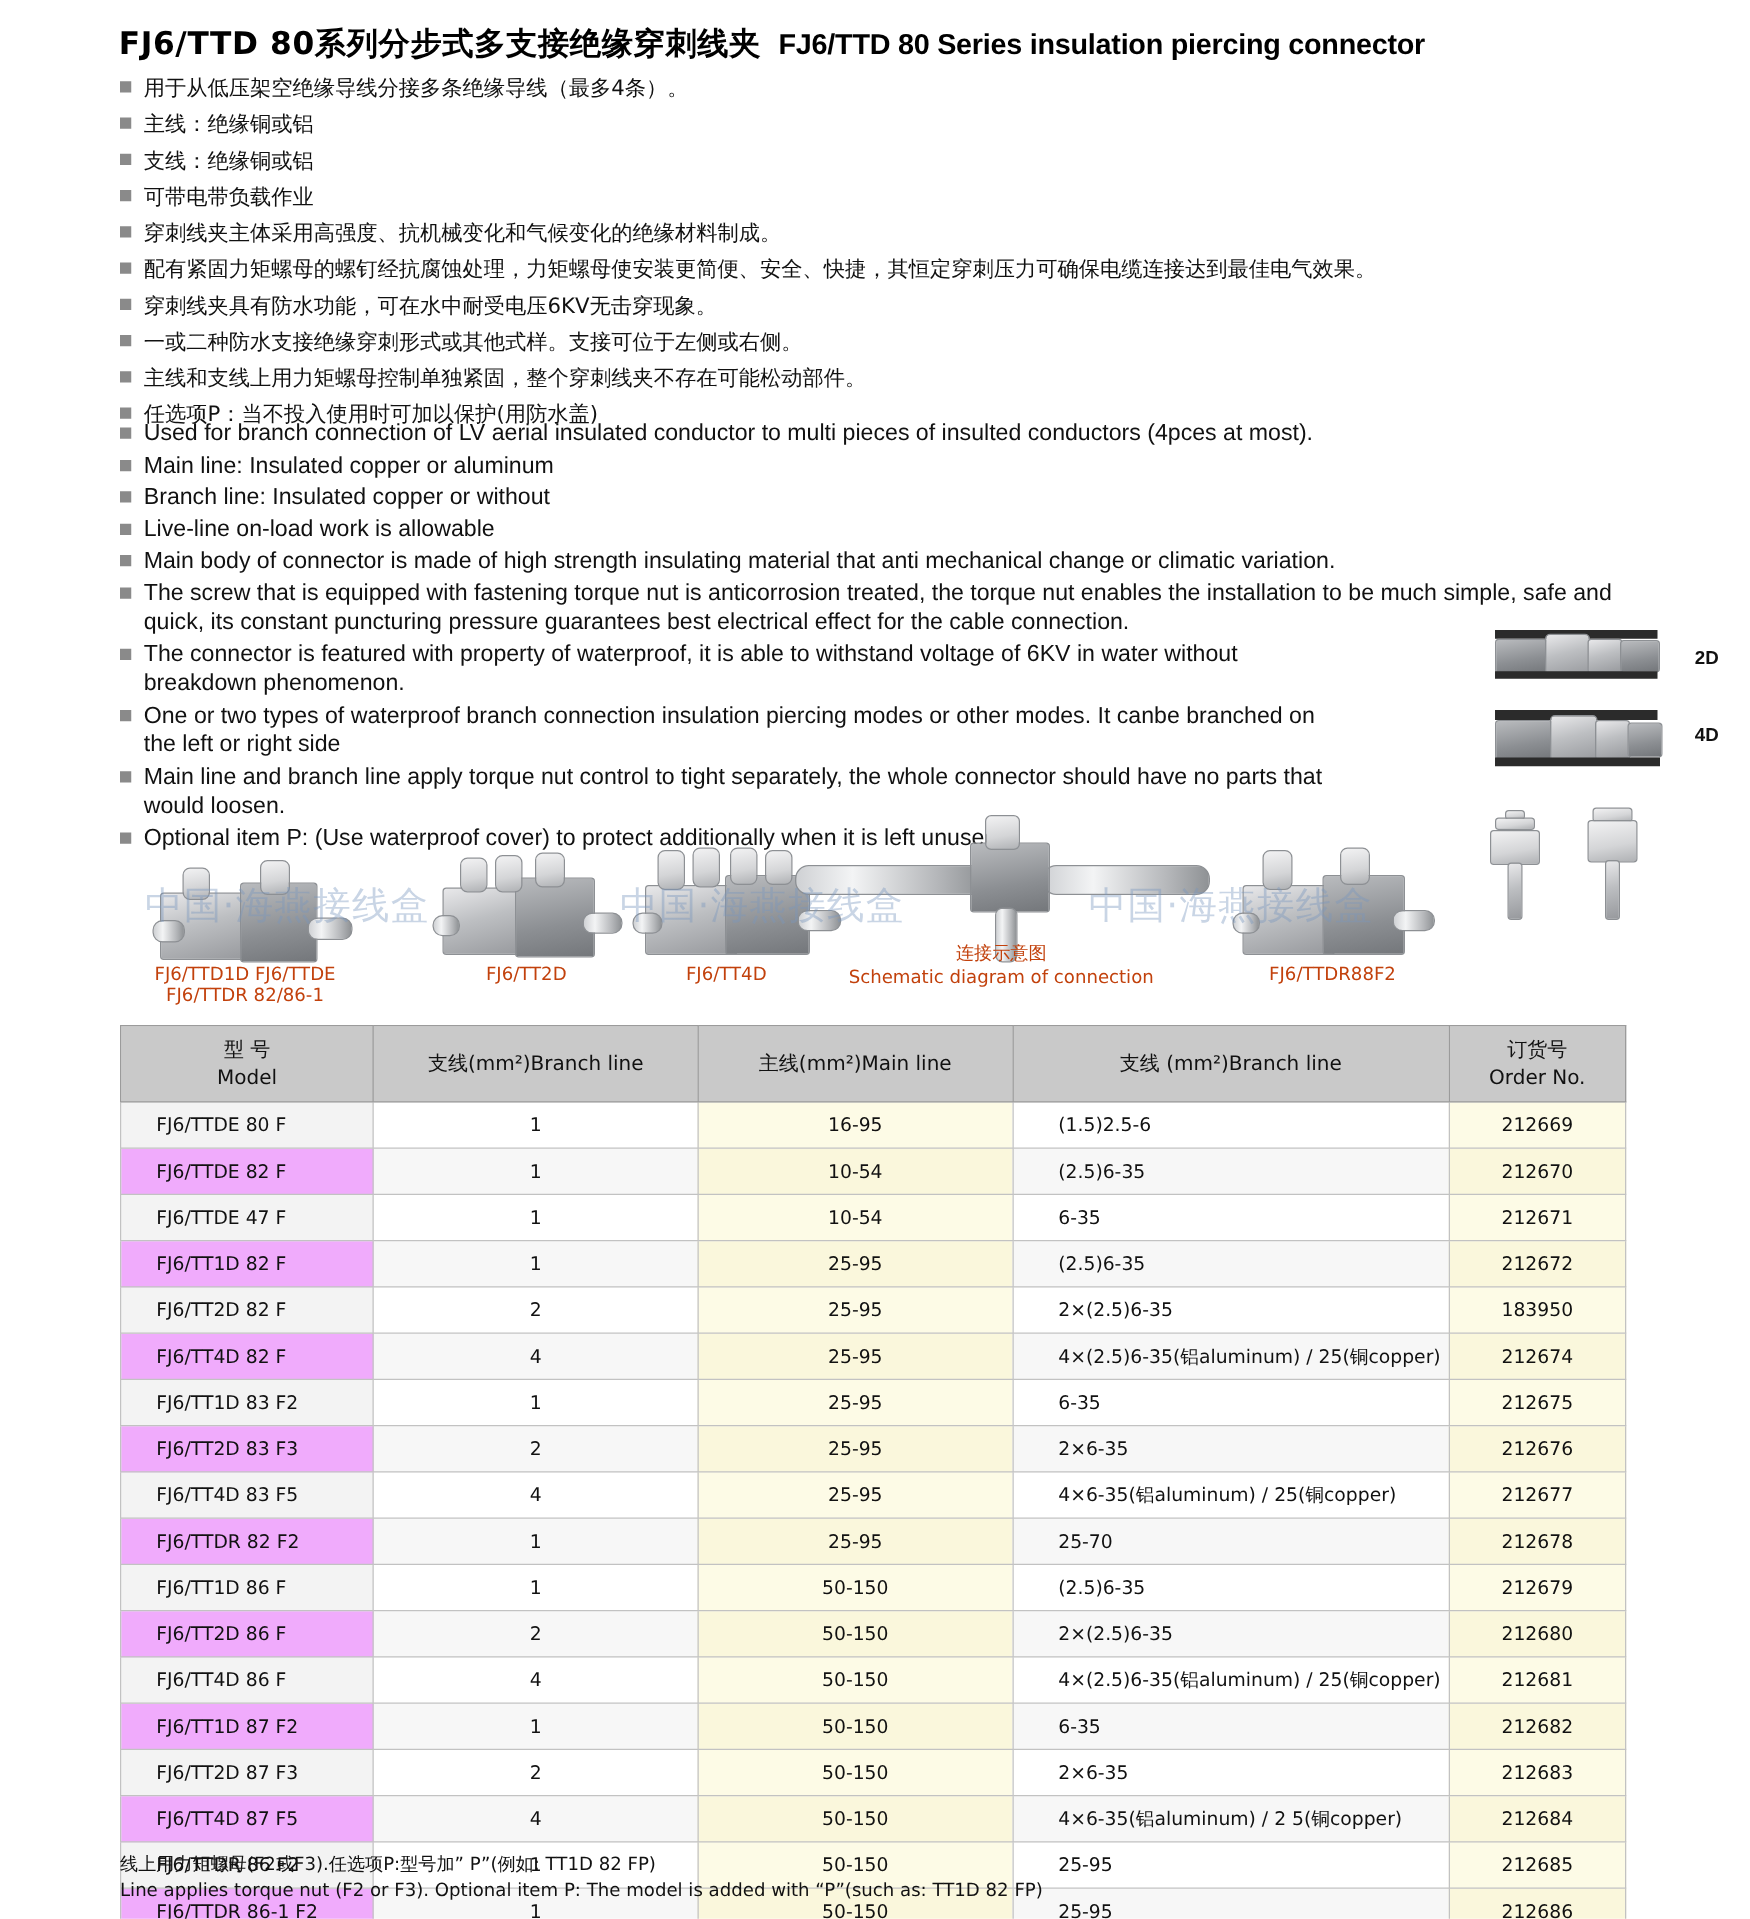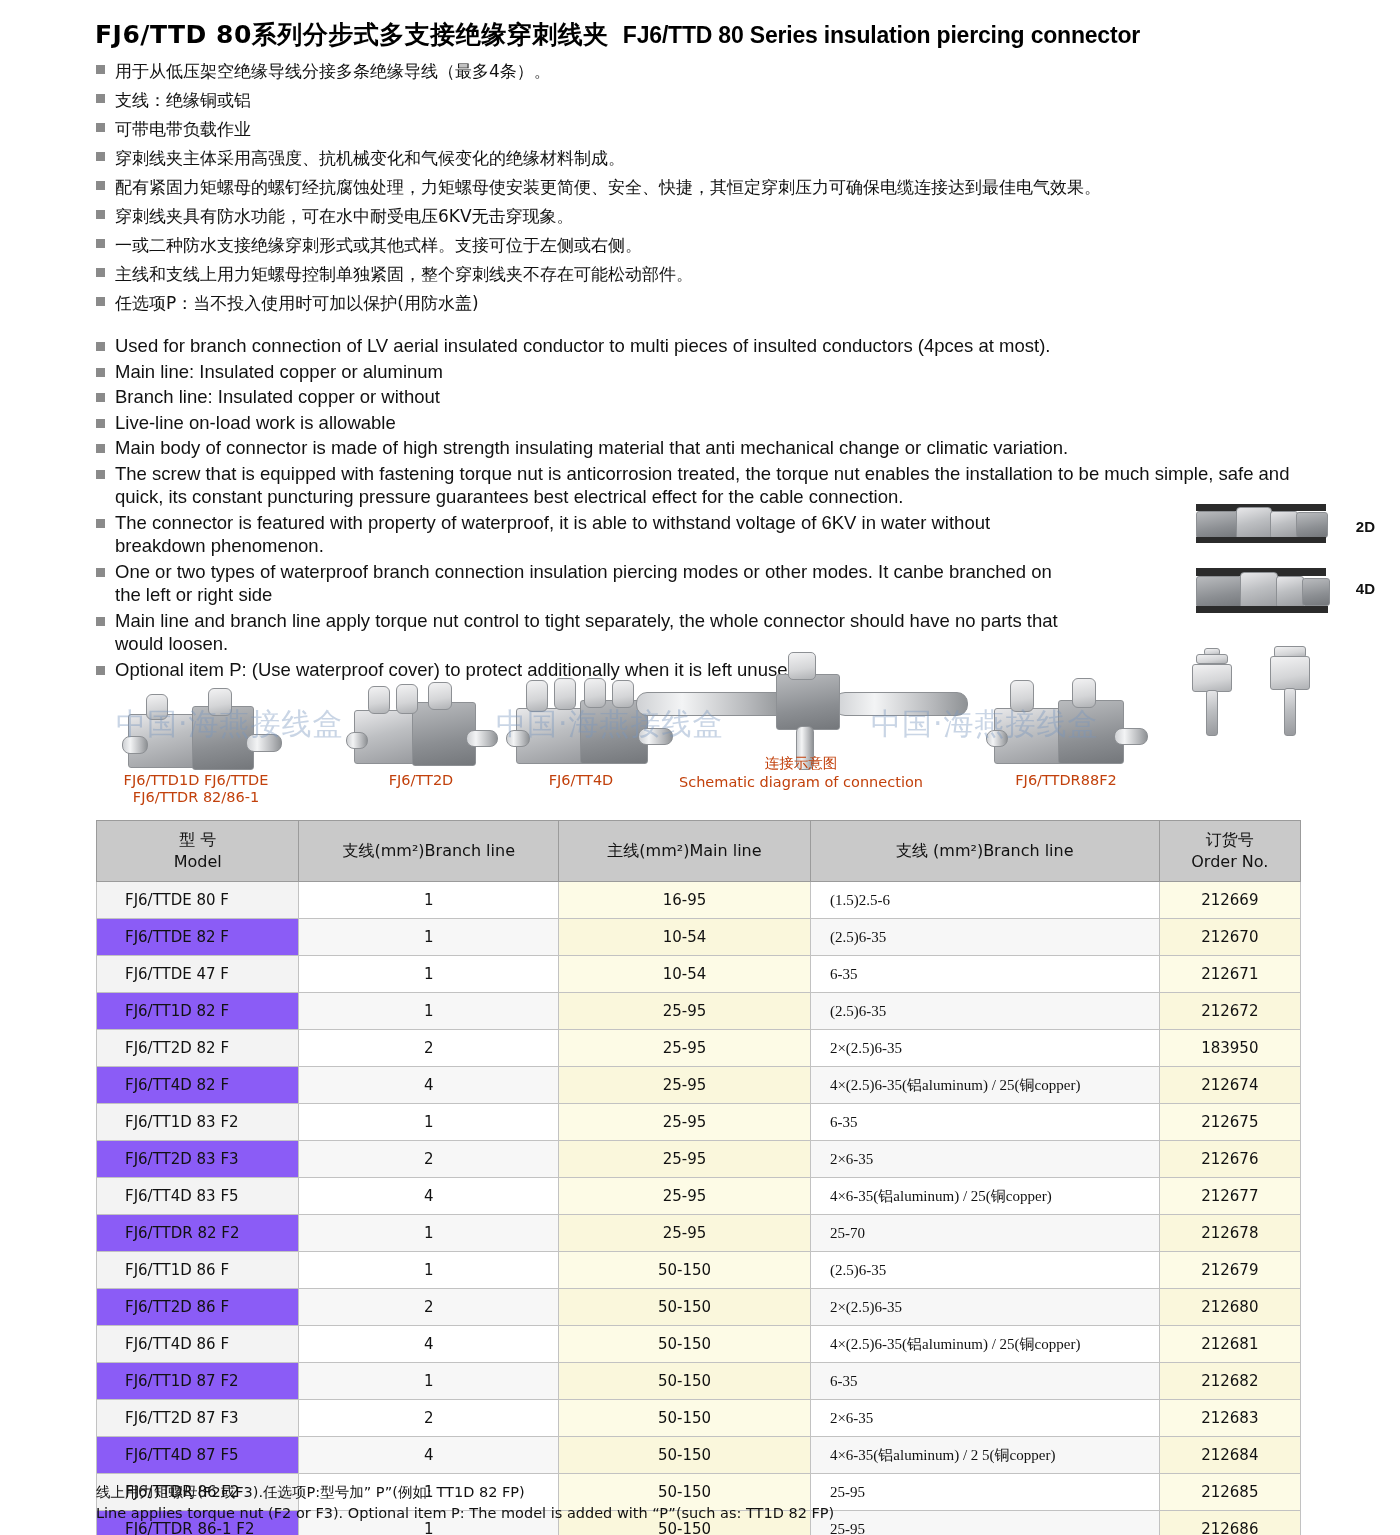--- a/index.html
+++ b/index.html
@@ -182,26 +182,26 @@
     color: #111;
     padding: 7px 6px;
     text-align: center;
     height: 22px;
   }
   table.spec td.model {
     text-align: left;
     padding-left: 28px;
     background: #f3f3f3;
   }
-  table.spec tr.alt td.model { background: #8b5cf6; }
+  table.spec tr.alt td.model { background: #f0abfc; }
   table.spec td.branchnum { background: #ffffff; }
   table.spec tr.alt td.branchnum { background: #f7f7f7; }
   table.spec td.mainline { background: #fdfbe6; }
   table.spec tr.alt td.mainline { background: #faf7dc; }
-  table.spec td.branchline { background: #ffffff; text-align: left; padding-left: 19px; font-family: Liberation Serif, serif; }
+  table.spec td.branchline { background: #ffffff; text-align: left; padding-left: 36px; }
   table.spec tr.alt td.branchline { background: #f7f7f7; }
   table.spec td.order { background: #fdfbe6; }
   table.spec tr.alt td.order { background: #faf7dc; }
   
   .footnote {
     position: absolute;
     left: 96px;
     top: 1482px;
     font-family: "DejaVu Sans", sans-serif;
     font-size: 14.5px;
@@ -216,20 +216,24 @@
 
   <div class="title-row">
     <span class="title-cn">FJ6/TTD 80系列分步式多支接绝缘穿刺线夹</span>
     <span class="title-en">FJ6/TTD 80 Series insulation piercing connector</span>
   </div>
 
   <div class="bullets cn">
     <div class="bullet">
         <span class="sq"></span>
         <span class="btxt-cn">用于从低压架空绝缘导线分接多条绝缘导线（最多4条）。</span>
+      </div>
+    <div class="bullet">
+        <span class="sq"></span>
+        <span class="btxt-cn">主线：绝缘铜或铝</span>
       </div>
     <div class="bullet">
         <span class="sq"></span>
         <span class="btxt-cn">支线：绝缘铜或铝</span>
       </div>
     <div class="bullet">
         <span class="sq"></span>
         <span class="btxt-cn">可带电带负载作业</span>
       </div>
     <div class="bullet">

